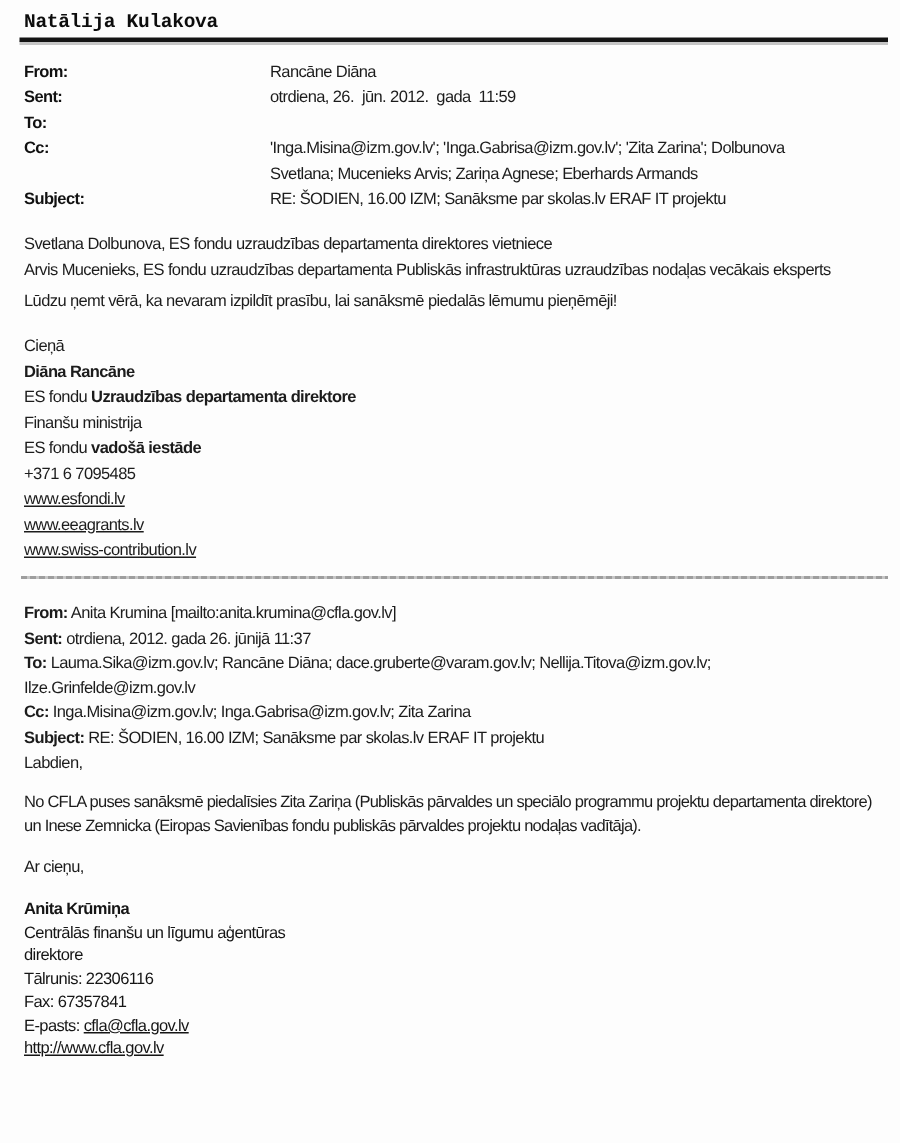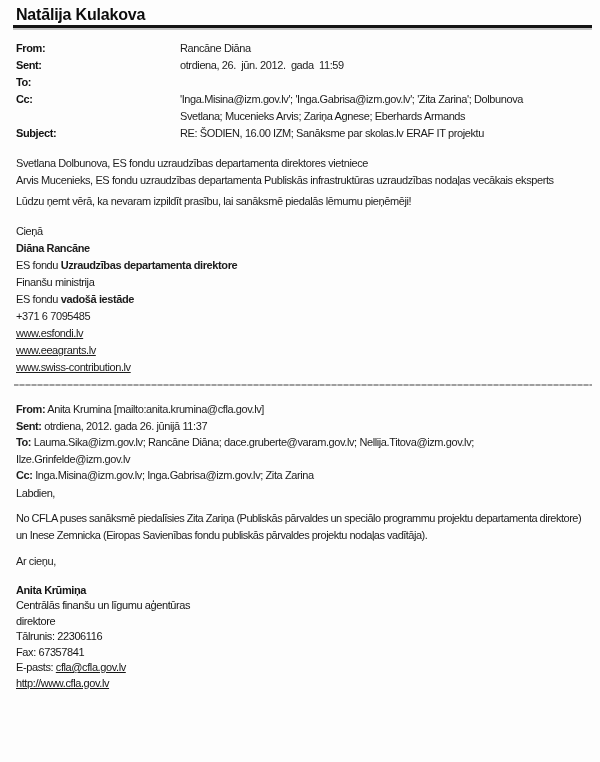--- a/index.html
+++ b/index.html
@@ -11,21 +11,21 @@
     box-sizing: border-box;
     padding: 7px 16px 0 16px;
     font-family: "Liberation Sans", sans-serif;
     font-size: 11px;
     letter-spacing: -0.4px;
     color: #1c1c1c;
     line-height: 17px;
   }
   b, .bold { font-weight: 700; }
 
-  .doc-title { font-size: 16px; font-weight: 700; line-height: 15px; letter-spacing: -0.2px; color:#0d0d0d; }
+  .doc-title { font-size: 13px; font-weight: 700; line-height: 15px; letter-spacing: -0.2px; color:#0d0d0d;font-family:Liberation Mono, monospace; }
   .title-rule {
     height: 3px; background: #141414;
     margin: 3px -8px 0 -3px;
     box-shadow: 0 2px 0 rgba(0,0,0,0.22);
   }
 
   .hdr { margin-top: 12px; }
   .hdr-row { display: flex; }
   .hdr-label { flex: 0 0 164px; font-weight: 700; color:#111; }
   .hdr-value { flex: 1 1 auto; min-width: 0; }
@@ -113,20 +113,21 @@
   </div>
 
   <div class="q-divider"></div>
 
   <div class="qhdr">
     <div class="qline"><span class="qlabel">From:</span><span> </span><span>Anita Krumina [mailto:anita.krumina@cfla.gov.lv]</span></div>
     <div class="qline"><span class="qlabel">Sent:</span><span> </span><span>otrdiena, 2012. gada 26. jūnijā 11:37</span></div>
     <div class="qline"><span class="qlabel">To:</span><span> </span><span>Lauma.Sika@izm.gov.lv; Rancāne Diāna; dace.gruberte@varam.gov.lv; Nellija.Titova@izm.gov.lv;</span></div>
     <div class="qline">Ilze.Grinfelde@izm.gov.lv</div>
     <div class="qline"><span class="qlabel">Cc:</span><span> </span><span>Inga.Misina@izm.gov.lv; Inga.Gabrisa@izm.gov.lv; Zita Zarina</span></div>
+    <div class="qline"><span class="qlabel">Subject:</span><span> </span><span>RE: ŠODIEN, 16.00 IZM; Sanāksme par skolas.lv ERAF IT projektu</span></div>
   </div>
 
   <div class="q-greeting">Labdien,</div>
   <div class="qpara">No CFLA puses sanāksmē piedalīsies Zita Zariņa (Publiskās pārvaldes un speciālo programmu projektu departamenta direktore) un Inese Zemnicka (Eiropas Savienības fondu publiskās pārvaldes projektu nodaļas vadītāja).</div>
   <div class="q-closing">Ar cieņu,</div>
 
   <div class="qsig">
     <div class="bold">Anita Krūmiņa</div>
     <div>Centrālās finanšu un līgumu aģentūras</div>
     <div>direktore</div>

